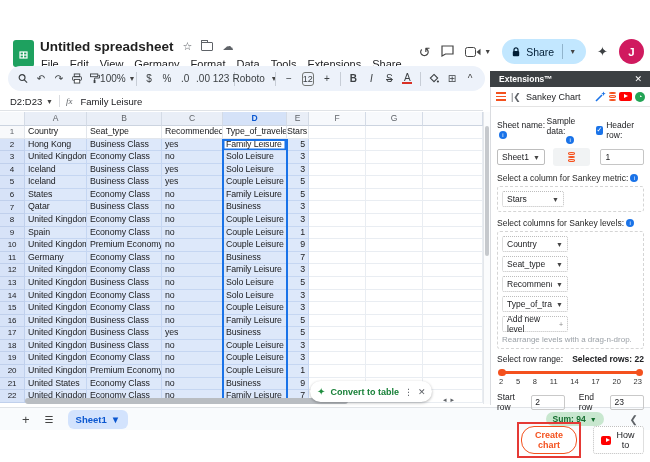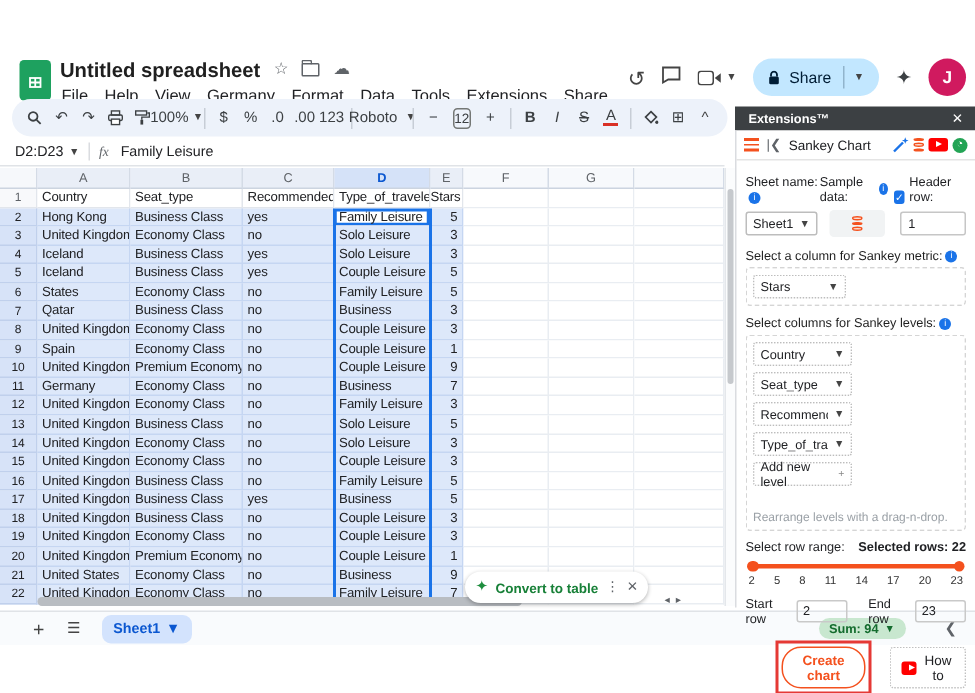--- a/index.html
+++ b/index.html
@@ -94,36 +94,36 @@
   .sb-nav-icons { margin-left:auto; display:flex; align-items:center; gap:3px; }
   .yt-ico { width:13px; height:9px; background:#ff0000; border-radius:2px; position:relative; }
   .yt-ico:before { content:""; position:absolute; left:5px; top:2.2px; border-left:4px solid #fff; border-top:2.3px solid transparent; border-bottom:2.3px solid transparent; }
   .green-ico { width:10px; height:10px; border-radius:50%; background:#23a455; display:flex; align-items:center; justify-content:center; color:#fff; font-size:7px; }
   .coins { display:inline-flex; flex-direction:column; gap:1px; align-items:center; }
   .coins i { width:7px; height:2.6px; border:1px solid #f4511e; border-radius:50%; background:#fdded2; display:block; }
   .sb-body { padding:4px 6px 0 6px; }
   .sb-sec-title { margin-top:2px; color:#1f1f1f; }
   .info { display:inline-flex; width:8px; height:8px; border-radius:50%; background:#1a73e8; color:#fff; font-size:6px; align-items:center; justify-content:center; vertical-align:1px; margin-left:2px; font-style:normal; }
   .lab-row { display:flex; margin-top:5px; align-items:center; }
-  .lab-sheet { width:60px; } .lab-sample { width:55px; display:flex; align-items:center; }
+  .lab-sheet { width:60px; } .lab-sample { width:55px; display:flex; align-items:center;flex-direction:column; }
   .checkbox { width:9px; height:9px; background:#1a73e8; border-radius:2px; color:#fff; font-size:7px; display:inline-flex; align-items:center; justify-content:center; margin-right:3px; }
   .ctrl-row { display:flex; margin-top:4px; align-items:center; }
   .select-box { border:1px solid #bdbdbd; border-radius:2px; height:16px; display:flex; align-items:center; padding:0 4px; gap:4px; background:#fff; font-size:8.5px; }
   .select-box .caret { margin-left:auto; color:#444; }
   .dotted { border-style:dotted; }
   .sheet-select { width:52px; }
   .sample-zone { width:42px; height:18px; background:#f1f3f4; border-radius:3px; margin-left:8px; display:flex; align-items:center; justify-content:center; }
   .hdr-input { width:48px; height:16px; border:1px solid #c6c6c6; border-radius:2px; margin-left:10px; font-size:8.5px; padding-left:4px; display:flex; align-items:center; }
   .metric-box { border:1px dashed #d5d5d5; border-radius:3px; margin-top:3px; padding:4px; }
   .metric-select { width:62px; }
   .levels-box { border:1px dashed #d5d5d5; border-radius:3px; margin-top:3px; padding:4px; }
   .levels-grid { display:flex; flex-wrap:wrap; gap:4px 8px; }
   .level-select { width:66px; }
   .addlevel { width:66px; margin-top:4px; color:#202124; border-style:dotted; }
-  .hint { color:#9aa0a6; font-size:8px; margin-top:16px; }
+  .hint { color:#9aa0a6; font-size:8px; margin-top:3px; }
   .range-row { display:flex; margin-top:5px; }
   .range-right { margin-left:auto; font-weight:bold; }
   .slider { position:relative; height:8px; margin:4px 3px 0 3px; }
   .slider .track { position:absolute; left:0; right:0; top:3px; height:2.5px; background:#f4511e; border-radius:2px; }
   .slider .handle { position:absolute; top:0.5px; width:7.5px; height:7.5px; border-radius:50%; background:#f4511e; }
   .slider .h-left { left:-2px; } .slider .h-right { right:-2px; }
   .ticks { display:flex; justify-content:space-between; font-size:7.5px; color:#333; padding:1px 2px 0 2px; }
   .rowinput-row { display:flex; align-items:center; margin-top:6px; }
   .ri-label { font-size:8.5px; }
   .ri-input { width:36px; height:15px; border:1px solid #c9c9c9; border-radius:2px; margin-left:3px; padding-left:3px; display:flex; align-items:center; font-size:8.5px; }
@@ -148,21 +148,21 @@
   </div>
   <div class="header-left">
     <div class="title-row">
       <span class="doc-title">Untitled spreadsheet</span>
       <span class="title-ico">☆</span>
       <span class="folder-ico"></span>
       <span class="title-ico">☁</span>
     </div>
     <div class="menu-row">
         <span class="menu-item">File</span>
-        <span class="menu-item">Help</span>
+        <span class="menu-item">Edit</span>
         <span class="menu-item">View</span>
         <span class="menu-item">Germany</span>
         <span class="menu-item">Format</span>
         <span class="menu-item">Data</span>
         <span class="menu-item">Tools</span>
         <span class="menu-item">Extensions</span>
         <span class="menu-item">Share</span>
       </div>
   </div>
   <div class="topright">
@@ -564,21 +564,21 @@
         <span class="green-ico">◔</span>
       </span>
     </div>
     <div class="sb-body">
       <div class="lab-row">
         <span class="lab-sheet"><span>Sheet name:</span><span class="info">i</span></span>
         <span class="lab-sample">
             <span>Sample data:</span>
             <span class="info">i</span>
           </span>
-        <span style="display:flex;align-items:flex-end;margin-left:4px;">
+        <span style="display:flex;align-items:center;margin-left:4px;">
             <span class="checkbox">✓</span>
             <span>Header row:</span>
           </span>
       </div>
       <div class="ctrl-row">
         <div class="select-box sheet-select">
             <span>Sheet1</span>
             <span class="caret">▼</span>
           </div>
         <div class="sample-zone">

